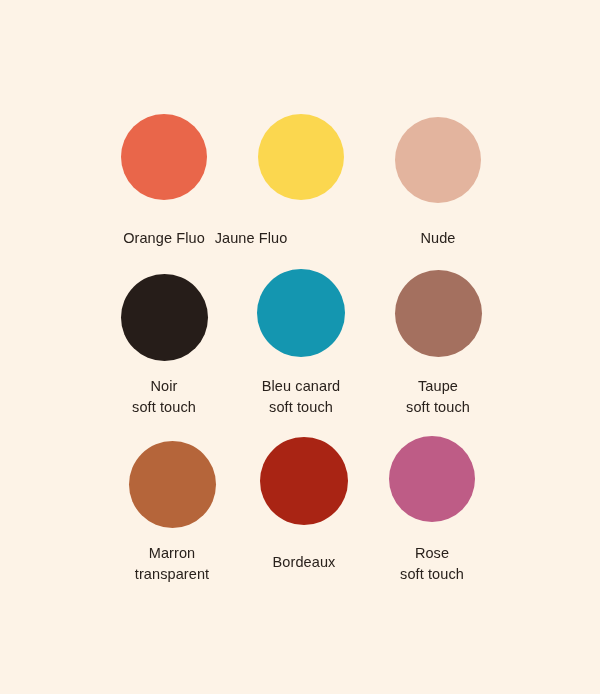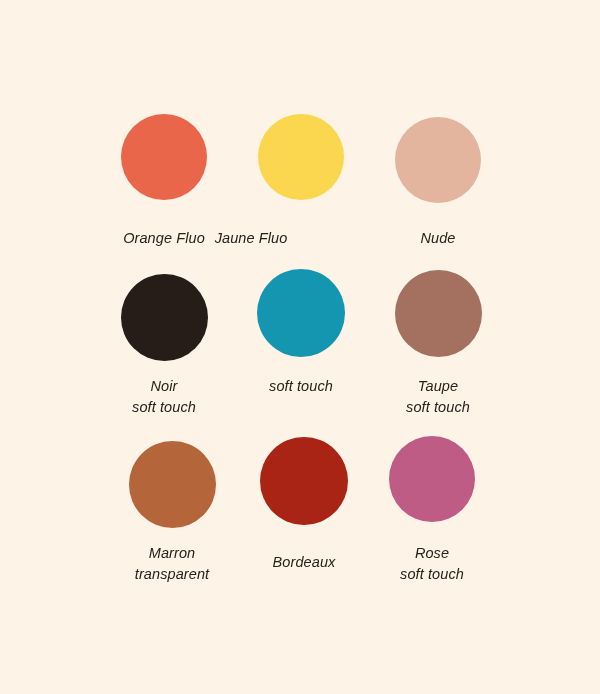--- a/index.html
+++ b/index.html
@@ -11,21 +11,20 @@
     width: 600px;
     height: 694px;
     overflow: hidden;
     font-family: "Liberation Sans", "DejaVu Sans", sans-serif;
   }
   #palette-board {
     position: relative;
     width: 600px;
     height: 694px;
     background: #FDF3E7;
-    font-style: italic;
   }
   .swatch {
     position: absolute;
     
   }
   .swatch-dot {
     position: absolute;
     border-radius: 50%;
     left: 0;
     top: 0;
@@ -70,20 +69,21 @@
       <div class="swatch-dot" style="width: 87px; height: 87px; background: rgb(38, 29, 25);"></div>
     </div>
     <div class="swatch-caption" style="left: 0px; width: 600px; top: 376px; color: rgb(41, 33, 28); transform: translateX(-136px);">
       <span class="caption-line">Noir</span>
       <span class="caption-line">soft touch</span>
     </div>
     <div class="swatch" style="left: 257px; top: 269px; width: 88px; height: 88px;">
       <div class="swatch-dot" style="width: 88px; height: 88px; background: rgb(20, 150, 176);"></div>
     </div>
     <div class="swatch-caption" style="left: 0px; width: 600px; top: 376px; color: rgb(41, 33, 28); transform: translateX(1px);">
+      <span class="caption-line">Bleu canard</span>
       <span class="caption-line">soft touch</span>
     </div>
     <div class="swatch" style="left: 394.5px; top: 269.5px; width: 87px; height: 87px;">
       <div class="swatch-dot" style="width: 87px; height: 87px; background: rgb(164, 112, 95);"></div>
     </div>
     <div class="swatch-caption" style="left: 0px; width: 600px; top: 376px; color: rgb(41, 33, 28); transform: translateX(138px);">
       <span class="caption-line">Taupe</span>
       <span class="caption-line">soft touch</span>
     </div>
     <div class="swatch" style="left: 128.5px; top: 440.5px; width: 87px; height: 87px;">

